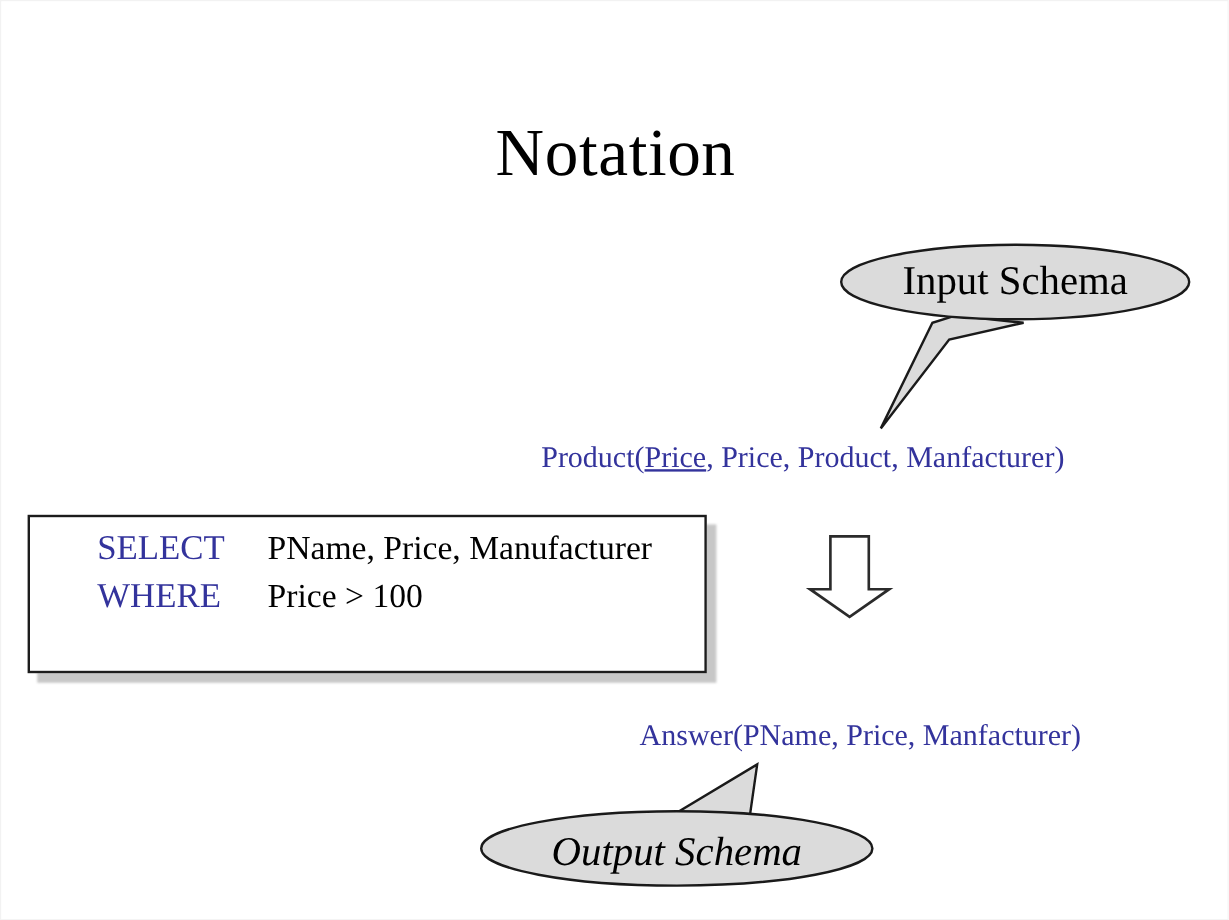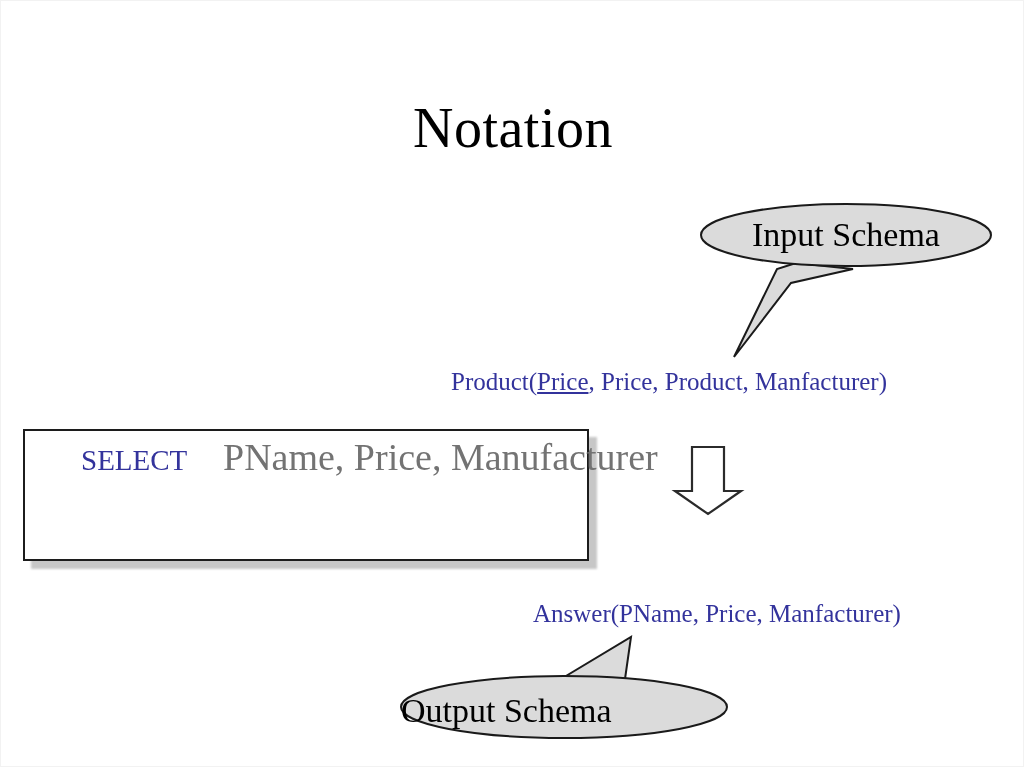--- a/index.html
+++ b/index.html
@@ -73,21 +73,22 @@
   #input-schema-label {
     left: 700px;
     top: 217px;
     width: 290px;
     text-align: center;
   }
   #output-schema-label {
     left: 400px;
     top: 693px;
     width: 326px;
-    text-align: left;
+    text-align: center;
+    font-style: italic;
   }
 
   
   .schema-line {
     position: absolute;
     font-size: 25px;
     line-height: 30px;
     color: #33339c;
     white-space: nowrap;
     font-family: "Liberation Serif", "DejaVu Serif", serif;
@@ -141,22 +142,22 @@
   .sql-kw {
     color: #33339c;
     font-size: 29px;
     line-height: 40px;
     width: 142px;
     flex: 0 0 142px;
     font-family: "Liberation Serif", "DejaVu Serif", serif;
     white-space: nowrap;
   }
   .sql-rest {
-    color: #737373;
-    font-size: 38px;
+    color: #000000;
+    font-size: 28px;
     line-height: 40px;
     font-family: "Liberation Serif", "DejaVu Serif", serif;
     white-space: nowrap;
   }
 </style>
 </head>
 <body>
 
 <div class="slide">
 
@@ -193,20 +194,24 @@
   <div class="sql-shadow"></div>
   <div class="sql-box">
     <div class="sql-lines">
 
       <div class="sql-row">
         <span class="sql-kw">SELECT</span>
         <span class="sql-rest">PName, Price, Manufacturer</span>
       </div>
 
 
+      <div class="sql-row">
+        <span class="sql-kw">WHERE</span>
+        <span class="sql-rest">Price &gt; 100</span>
+      </div>
 
     </div>
   </div>
 
   <div class="schema-line" id="output-schema-text">Answer(PName, Price, Manfacturer)</div>
 
   <div class="callout-label" id="output-schema-label">Output Schema</div>
 
 </div>
 

